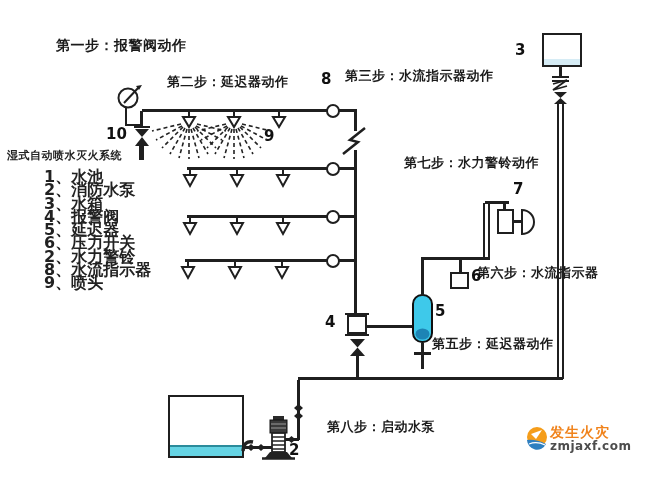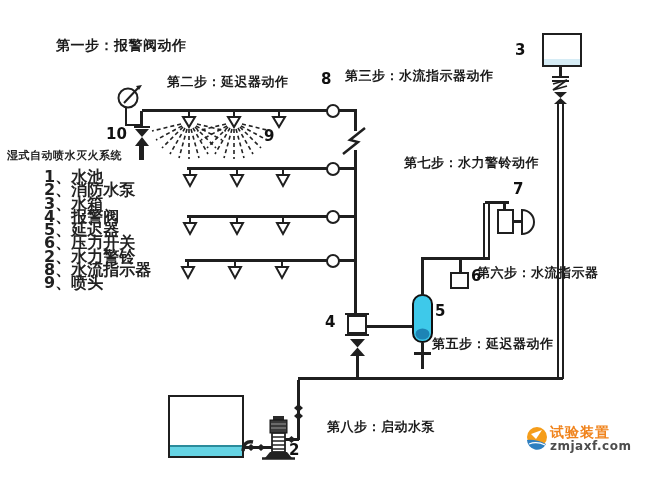--- a/index.html
+++ b/index.html
@@ -249,16 +249,16 @@
     </g>
 
     <g>
       <circle cx="537" cy="437" r="10" fill="#f59d1a"></circle>
       <path d="M527,440 a10,10 0 0 0 19,4 q-10,-5 -19,-4 Z" fill="#2e7fc0"></path>
       <path d="M531,434 l11,-4 -6,9 Z" fill="#ffffff"></path>
       <path d="M529,444 q8,-3 16,1" fill="none" stroke="#fff" stroke-width="1.2"></path>
     </g>
   </svg>
 
-  <div class="logo-brand">试验装置</div>
+  <div class="logo-brand">发生火灾</div>
   <div class="logo-site">zmjaxf.com</div>
 
 </div>
 
 </body></html>

